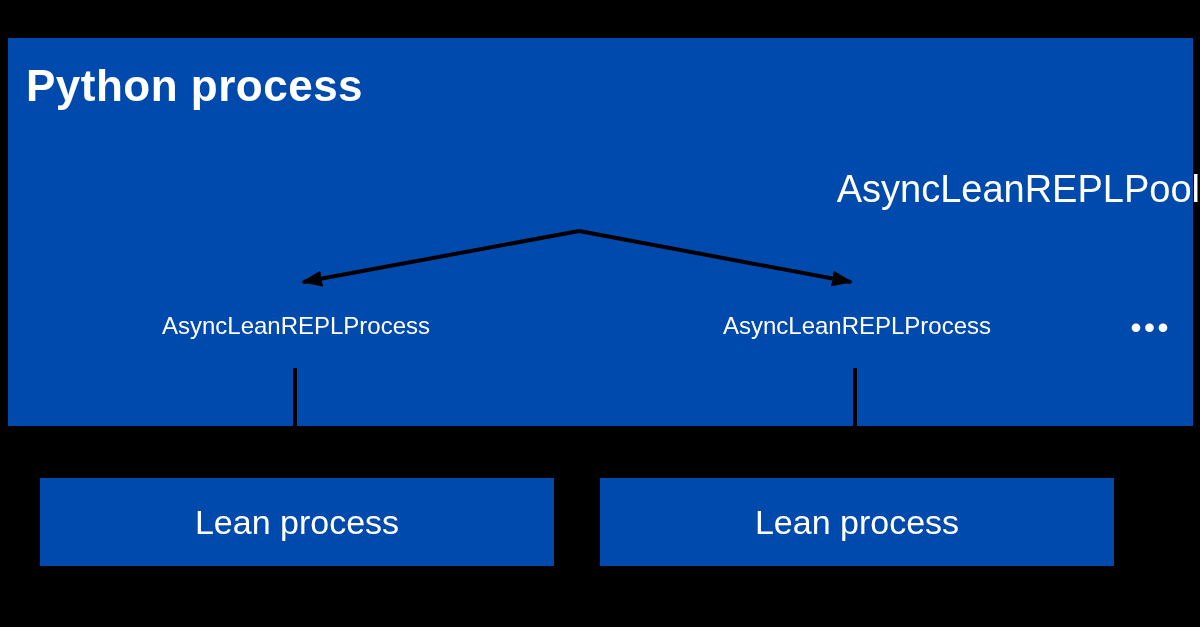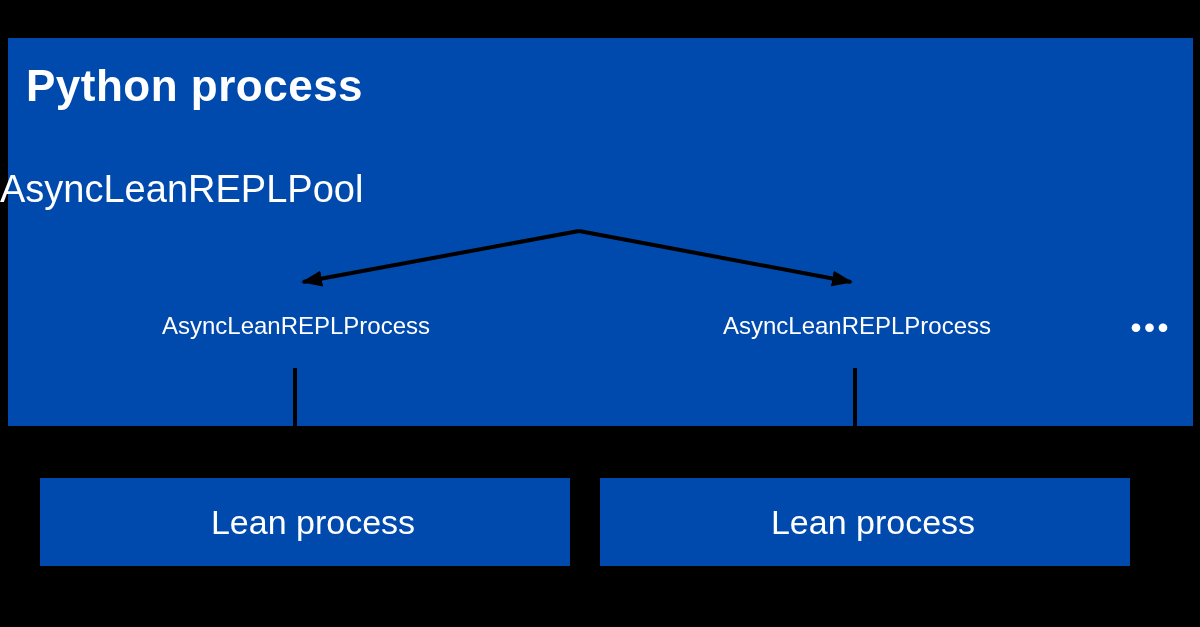--- a/index.html
+++ b/index.html
@@ -34,21 +34,21 @@
     font-weight: 700;
     letter-spacing: 0.5px;
     line-height: 48px;
     margin-left: 26px;
   }
   .pool-label {
     position: absolute;
     left: 0;
     top: 168px;
     width: 1200px;
-    text-align: left;
+    text-align: right;
     color: #FFFFFF;
     font-size: 38px;
     font-weight: 400;
     line-height: 42px;
   }
   .process-label {
     position: absolute;
     top: 305px;
     width: 460px;
     text-align: center;
@@ -81,21 +81,20 @@
   }
   .lean-box {
     position: absolute;
     top: 478px;
     width: 514px;
     height: 88px;
     background: #004AAD;
     display: flex;
     align-items: center;
     justify-content: center;
-    padding-left: 16px;
   }
   .lean-box.first  { left: 40px; }
   .lean-box.second { left: 600px; }
   .lean-label {
     color: #FFFFFF;
     font-size: 34px;
     font-weight: 400;
     line-height: 38px;
   }
 </style>

